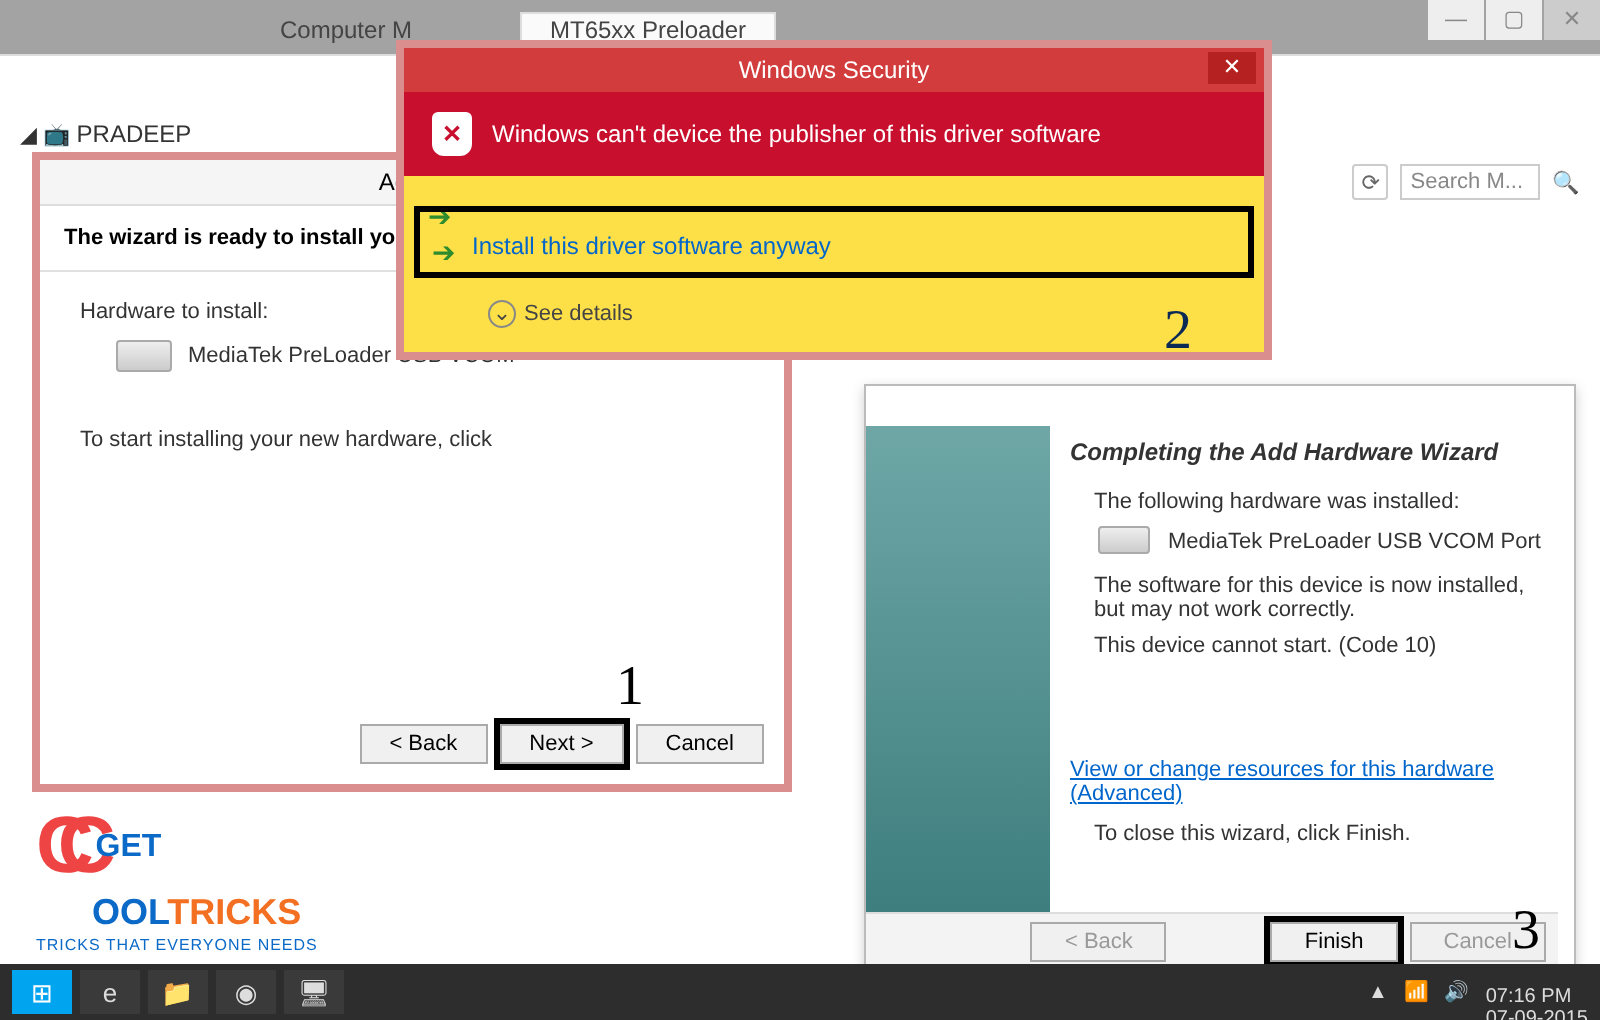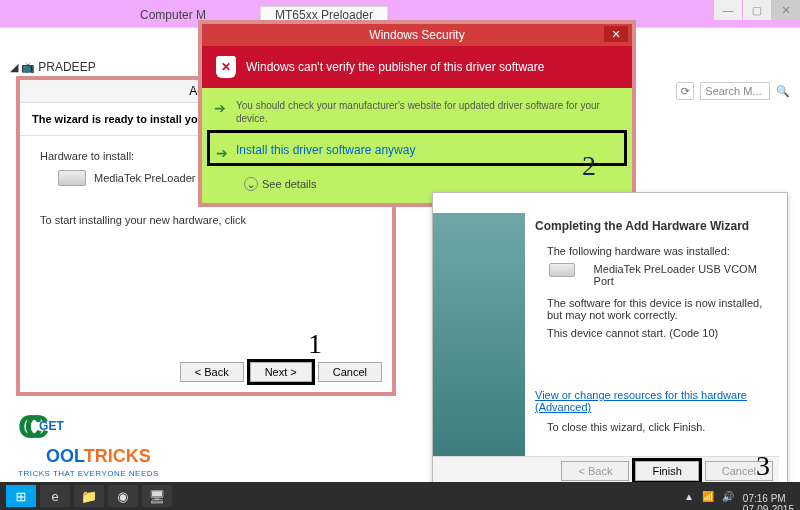--- a/index.html
+++ b/index.html
@@ -1,19 +1,19 @@
 <!DOCTYPE html>
 <html><head>
 <meta charset="utf-8">
 <style>
 * { box-sizing: border-box; margin: 0; padding: 0; font-family: "Segoe UI", Tahoma, sans-serif; }
 body { width: 800px; height: 510px; background: #fff; overflow: hidden; position: relative; font-size: 11px; }
 
 
-.bg-top { position: absolute; top: 0; left: 0; right: 0; height: 28px; background: #f0abfc; border-bottom: 1px solid #ddd; }
+.bg-top { position: absolute; top: 0; left: 0; right: 0; height: 28px; background: #a3a3a3; border-bottom: 1px solid #ddd; }
 .bg-top .tab1 { position:absolute; left:140px; top:8px; font-size:12px; color:#444; }
 .bg-top .tab2 { position:absolute; left:260px; top:6px; font-size:12px; color:#444; background:#fafafa; padding:1px 14px; border:1px solid #ddd; }
 .bg-top .sysbtns { position:absolute; right:0; top:0; display:flex; }
 .bg-top .sysbtn { width:28px; height:20px; text-align:center; line-height:20px; color:#888; background:#eee; margin-left:1px;}
 .bg-top .sysbtn.cl{background:#ccc;}
 .toolbar { position:absolute; top:82px; right:10px; display:flex; align-items:center; gap:6px; }
 .toolbar .arrow { width:18px;height:18px;border:1px solid #ccc;border-radius:2px;display:flex;align-items:center;justify-content:center;color:#666;}
 .toolbar .search{border:1px solid #ccc;padding:2px 4px;color:#888;font-size:11px;width:70px;}
 .toolbar .mag{color:#888;}
 .sidebar-node { position:absolute; left:10px; top:60px; font-size:12px; color:#333; }
@@ -26,55 +26,55 @@
 .wiz1 .body { padding:14px 20px; font-size:11px; color:#333; }
 .wiz1 .hw { margin:8px 0 0 18px; display:flex; align-items:center; gap:8px;}
 .wiz1 .hw .ic{width:28px;height:16px;background:linear-gradient(#eee,#ccc);border:1px solid #aaa;border-radius:2px;}
 .wiz1 .start{margin-top:28px;}
 .wiz1 .btnrow { position:absolute; bottom:10px; right:10px; display:flex; gap:6px;}
 .wiz1 .btnrow button{font-size:11px;padding:3px 14px;background:#f0f0f0;border:1px solid #aaa;}
 .wiz1 .btnrow .next{outline:3px solid #000;}
 .ann1{position:absolute;left:308px;top:328px;font-size:28px;font-family:serif;}
 
 
-.sec { position:absolute; left:198px; top:20px; width:438px; background:#bef264; border:4px solid #db8e8e; }
+.sec { position:absolute; left:198px; top:20px; width:438px; background:#fde047; border:4px solid #db8e8e; }
 .sec .tbar{background:#d23c3c;color:#fff;font-size:12px;text-align:center;padding:4px 0;position:relative;}
 .sec .tbar .x{position:absolute;right:4px;top:2px;width:24px;height:16px;background:#b52020;color:#fff;text-align:center;line-height:16px;font-size:11px;}
 .sec .warn{background:#c8102e;color:#fff;padding:10px 14px;display:flex;align-items:center;gap:10px;font-size:12px;}
 .sec .warn .shield{width:20px;height:22px;background:#fff;border-radius:3px 3px 6px 6px;display:flex;align-items:center;justify-content:center;color:#c8102e;font-weight:bold;}
 .sec .opt{padding:10px 16px 6px 34px;position:relative;}
 .sec .opt .arrow{position:absolute;left:12px;top:12px;color:#2e8b2e;font-size:14px;}
 .sec .opt .ttl{color:#0066cc;font-size:12px;}
 .sec .opt .sub{color:#555;font-size:10px;line-height:1.25;margin-top:2px;}
 .sec .opt2{outline:3px solid #000;margin:2px 8px 8px 8px;padding-left:26px;}
 .sec .opt2 .arrow{left:6px;}
 .sec .seede{padding:6px 12px 12px;color:#444;font-size:11px;margin-left:30px;}
 .sec .seede .chev{display:inline-block;width:14px;height:14px;border:1px solid #888;border-radius:50%;text-align:center;line-height:12px;margin-right:4px;}
 .ann2{position:absolute;left:582px;top:150px;font-size:28px;font-family:serif;color:#0a2a55;}
 
 
 .wiz3{position:absolute;left:432px;top:192px;width:356px;height:300px;background:#fff;border:1px solid #bbb;box-shadow:0 2px 6px rgba(0,0,0,.2);}
 .wiz3 .strip{position:absolute;left:0;top:20px;bottom:30px;width:92px;background:linear-gradient(#6fa7a7,#3d7d7d);}
 .wiz3 .title{text-align:center;font-size:12px;padding:3px 0;background:#fafafa;border-bottom:1px solid #ddd;}
 .wiz3 .body{position:absolute;left:102px;top:26px;right:10px;font-size:11px;color:#333;}
-.wiz3 .body h3{font-size:12px;font-weight:bold;margin-bottom:12px;}
-.wiz3 .hw2{display:flex;align-items:flex-start;gap:19px;margin:6px 0 10px 14px;}
+.wiz3 .body h3{font-size:12px;font-weight:bold;margin-bottom:12px;font-style:italic;}
+.wiz3 .hw2{display:flex;align-items:flex-end;gap:9px;margin:6px 0 10px 14px;}
 .wiz3 .hw2 .ic{width:26px;height:14px;background:linear-gradient(#eee,#ccc);border:1px solid #aaa;border-radius:2px;}
 .wiz3 .p{margin:6px 12px;}
 .wiz3 .link{color:#0066cc;text-decoration:underline;display:inline-block;margin-top:44px;}
 .wiz3 .btnrow{position:absolute;bottom:6px;right:8px;display:flex;gap:6px;background:#f3f3f3;padding:4px 6px;border-top:1px solid #ddd;left:0;justify-content:flex-end;}
 .wiz3 .btnrow button{font-size:11px;padding:3px 16px;background:#f0f0f0;border:1px solid #aaa;}
 .wiz3 .btnrow .back{color:#999;}
-.wiz3 .btnrow .finish{outline:3px solid #000;}
+.wiz3 .btnrow .finish{outline:3px solid #000;margin-left:46px;}
 .ann3{position:absolute;left:756px;top:450px;font-size:28px;font-family:serif;}
 
 
 .logo{position:absolute;left:18px;bottom:32px;font-size:10px;}
-.logo .rings{font-size:34px;color:#15803d;letter-spacing:-18px;font-weight:bold;}
-.logo .get{color:#0b69c7;font-weight:bold;font-size:12px;position:relative;top:-8px;left:8px;}
+.logo .rings{font-size:40px;color:#ef4444;letter-spacing:-18px;font-weight:bold;}
+.logo .get{color:#0b69c7;font-weight:bold;font-size:16px;position:relative;top:-8px;left:8px;}
 .logo .ool{color:#0b69c7;font-weight:900;font-size:18px;margin-top:46px;}
 .logo .tricks{color:#f36f21;font-weight:900;font-size:18px;}
 .logo .tag{color:#0b69c7;font-size:8px;letter-spacing:.5px;}
 
 
 .taskbar{position:absolute;left:0;right:0;bottom:0;height:28px;background:#2d2d2d;display:flex;align-items:center;justify-content:space-between;padding:0 6px;}
 .taskbar .left{display:flex;gap:4px;align-items:center;}
 .taskbar .tbtn{width:30px;height:22px;background:#3a3a3a;display:flex;align-items:center;justify-content:center;color:#ddd;font-size:13px;}
 .taskbar .start{background:#00a4ef;color:#fff;}
 .taskbar .right{display:flex;align-items:center;gap:8px;color:#ddd;font-size:10px;}
@@ -118,25 +118,24 @@
 </div>
 <div class="ann1">1</div>
 
 <div class="sec">
   <div class="tbar">
     <span>Windows Security</span>
     <span class="x">✕</span>
   </div>
   <div class="warn">
     <span class="shield">✕</span>
-    <span>Windows can't verify the publisher of this driver software</span>
+    <span>Windows can't device the publisher of this driver software</span>
   </div>
   <div class="opt">
     <span class="arrow">➔</span>
-    <div class="sub">You should check your manufacturer's website for updated driver software for your device.</div>
   </div>
   <div class="opt opt2">
     <span class="arrow">➔</span>
     <div class="ttl">Install this driver software anyway</div>
   </div>
   <div class="seede">
     <span class="chev">⌄</span><span>See details</span>
   </div>
 </div>
 <div class="ann2">2</div>

